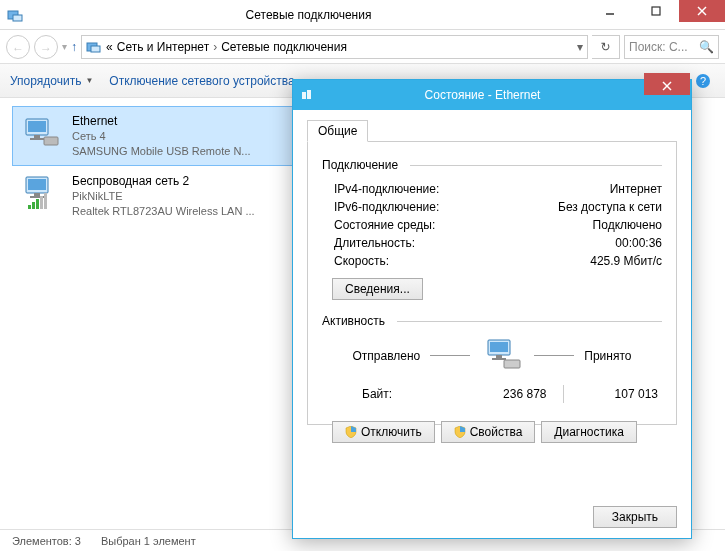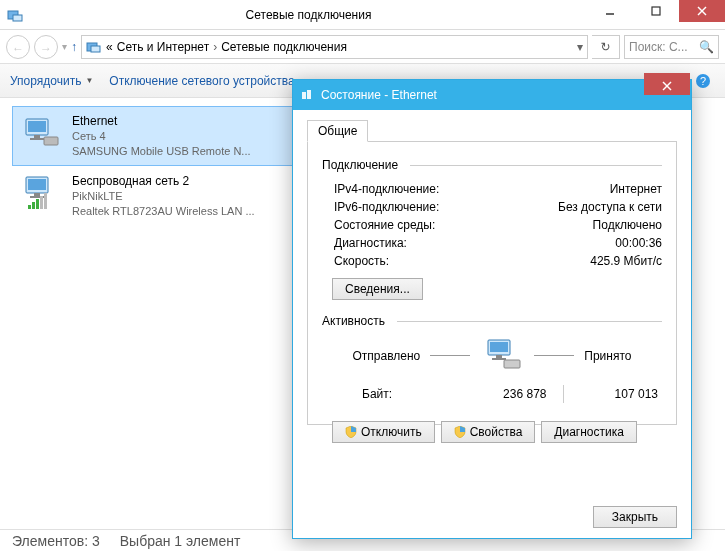--- a/index.html
+++ b/index.html
@@ -32,27 +32,27 @@
 
 .mainarea { position:absolute; top:98px; left:0; right:0; bottom:22px; background:#fff; padding:8px 12px; }
 .netitem { display:flex; gap:9px; padding:6px 8px; width:294px; border:1px solid transparent; cursor:default; }
 .netitem.selected { background:#cde8ff; border:1px solid #7abdf7; }
 .netitem .neticon { width:42px; height:40px; display:flex; align-items:center; justify-content:center; }
 .netitem .netinfo { flex:1; line-height:1.35; font-size:12px; }
 .netitem .nt { color:#000; }
 .netitem .ns { color:#666; font-size:11px; }
 
 
-.statusbar { position:absolute; bottom:0; left:0; right:0; height:22px; border-top:1px solid #e0e0e0; display:flex; align-items:center; padding:0 12px; gap:20px; font-size:14px; color:#555;}
+.statusbar { position:absolute; bottom:0; left:0; right:0; height:22px; border-top:1px solid #e0e0e0; display:flex; align-items:center; padding:0 12px; gap:20px; font-size:11px; color:#555;}
 
 
 .dialog { position:absolute; left:292px; top:79px; width:400px; height:460px; background:#fff; border:1px solid #2fa9e0; box-shadow:0 4px 20px rgba(0,0,0,0.3); }
 .dlg-titlebar { height:30px; background:#35b1e8; color:#fff; display:flex; align-items:center; font-size:12px; }
 .dlg-titlebar .dicon { width:28px; display:flex; justify-content:center; }
-.dlg-titlebar .dtitle { flex:1; }
+.dlg-titlebar .dtitle { flex:1; text-align:center; }
 .dlg-close { width:46px; height:22px; background:#c75050; color:#fff; display:flex; align-items:center; justify-content:center; margin-right:1px; margin-top:-7px; align-self:flex-start; padding-top:3px;}
 .dlg-body { padding:10px 14px 10px 14px; position:relative; height:calc(100% - 30px);}
 .tab { display:inline-block; border:1px solid #ccc; border-bottom:1px solid #fff; background:#fff; padding:3px 10px; font-size:12px; position:relative; z-index:2;}
 .tabpanel { border:1px solid #ccc; margin-top:-1px; padding:12px 14px 14px 14px; height:284px; position:relative;}
 .group-label { font-size:12px; color:#000; background:#fff; padding-right:6px; position:relative; }
 .group-line { height:1px; background:#ccc; flex:1; }
 .group-head { display:flex; align-items:center; gap:6px; margin:4px 0 8px 0;}
 .kv { display:flex; justify-content:space-between; font-size:12px; padding:2px 0 2px 12px;}
 .kv .k { color:#000; }
 .kv .v { color:#000; }
@@ -226,21 +226,21 @@
         </div>
       <div class="kv">
           <span class="k">IPv6-подключение:</span>
           <span class="v">Без доступа к сети</span>
         </div>
       <div class="kv">
           <span class="k">Состояние среды:</span>
           <span class="v">Подключено</span>
         </div>
       <div class="kv">
-          <span class="k">Диагностика:</span>
+          <span class="k">Длительность:</span>
           <span class="v">00:00:36</span>
         </div>
       <div class="kv">
           <span class="k">Скорость:</span>
           <span class="v">425.9 Мбит/с</span>
         </div>
       <div style="padding-left:10px;margin-top:8px;">
         <button class="btn">Сведения...</button>
       </div>
 

